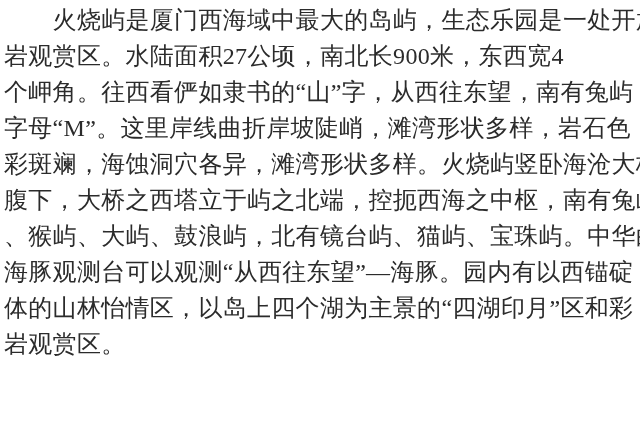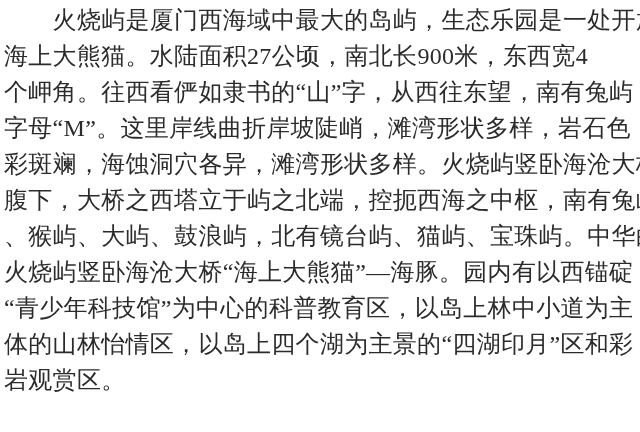--- a/index.html
+++ b/index.html
@@ -28,24 +28,23 @@
     white-space: pre;
     height: 36px;
   }
 </style>
 </head>
 <body>
 
 <div class="page">
   <div class="text-block">
     <div class="text-line">　　火烧屿是厦门西海域中最大的岛屿，生态乐园是一处开放</div>
-    <div class="text-line">海上大熊猫。水陆面积27公顷，南北长900米，东西宽4</div>
+    <div class="text-line">岩观赏区。水陆面积27公顷，南北长900米，东西宽4</div>
     <div class="text-line">个岬角。往西看俨如隶书的“山”字，从西往东望，南有兔屿</div>
     <div class="text-line">字母“M”。这里岸线曲折岸坡陡峭，滩湾形状多样，岩石色</div>
     <div class="text-line">彩斑斓，海蚀洞穴各异，滩湾形状多样。火烧屿竖卧海沧大桥</div>
     <div class="text-line">腹下，大桥之西塔立于屿之北端，控扼西海之中枢，南有兔屿</div>
     <div class="text-line">、猴屿、大屿、鼓浪屿，北有镜台屿、猫屿、宝珠屿。中华白</div>
-    <div class="text-line">火烧屿竖卧海沧大桥“海上大熊猫”—海豚。园内有以西锚碇</div>
-    <div class="text-line">“青少年科技馆”为中心的科普教育区，以岛上林中小道为主</div>
+    <div class="text-line">海豚观测台可以观测“从西往东望”—海豚。园内有以西锚碇</div>
     <div class="text-line">体的山林怡情区，以岛上四个湖为主景的“四湖印月”区和彩</div>
     <div class="text-line">岩观赏区。</div>
   </div>
 </div>
 
 </body></html>

